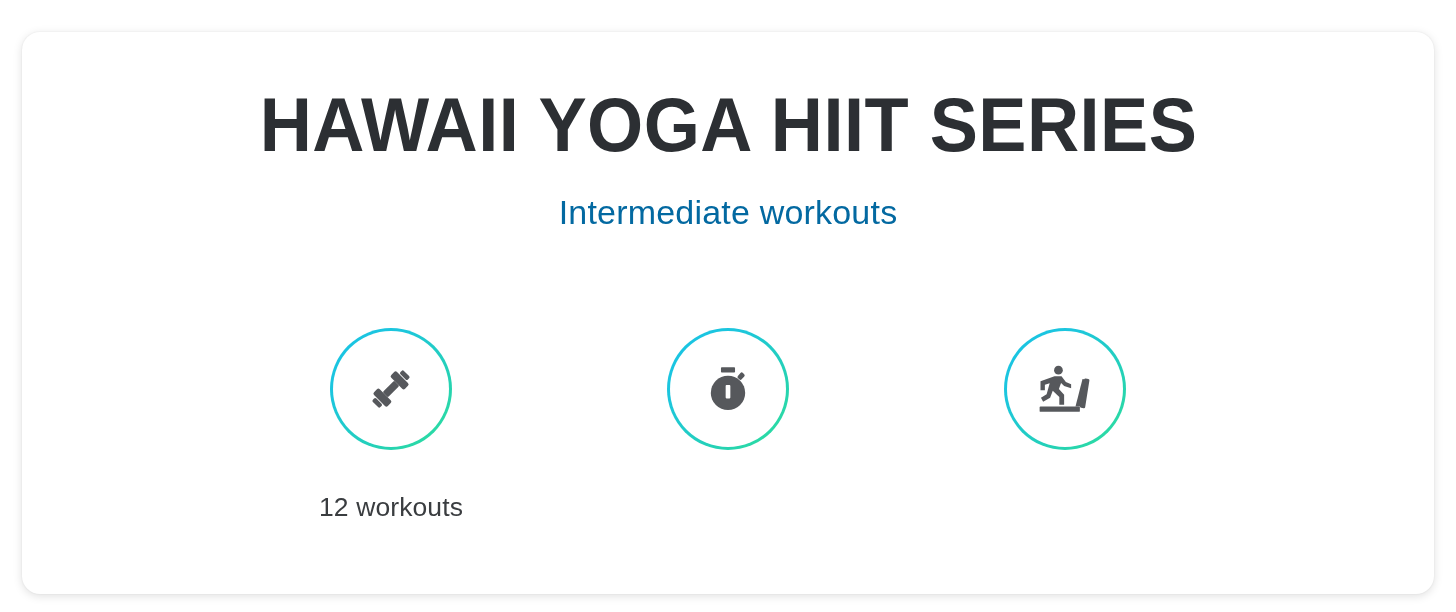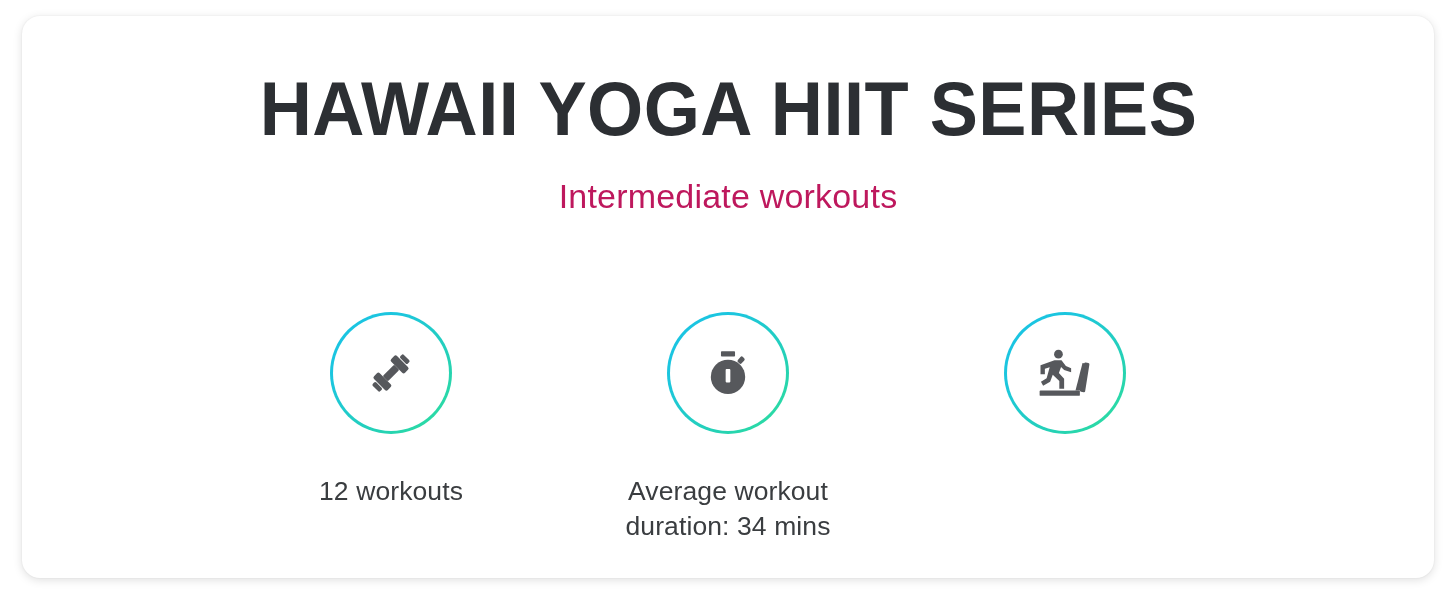--- a/index.html
+++ b/index.html
@@ -16,21 +16,21 @@
 
   .stage {
     position: relative;
     width: 1456px;
     height: 612px;
   }
 
   .card {
     position: absolute;
     left: 22px;
-    top: 16px;
+    top: 32px;
     width: 1412px;
     height: 562px;
     background: #ffffff;
     border-radius: 18px;
     box-shadow: 0 2px 10px rgba(0,0,0,0.13), 0 0 2px rgba(0,0,0,0.07);
     box-sizing: border-box;
     overflow: hidden;
   }
 
   .card-inner {
@@ -51,21 +51,21 @@
     letter-spacing: 0.5px;
     line-height: 1;
     text-align: center;
     margin-top: 55px;
     transform: scaleX(0.95);
   }
 
   .subtitle {
     margin: 0;
     padding: 0;
-    color: #be185d;
+    color: #0369a1;
     font-size: 34px;
     font-weight: 500;
     letter-spacing: 0.2px;
     line-height: 1;
     text-align: center;
     margin-top: 32px;
   }
 
   .features {
     position: absolute;
@@ -151,22 +151,20 @@
 
         <div class="feature">
           <div class="feature-circle">
             <svg class="feature-icon icon-stopwatch" viewBox="0 0 64 64" fill="currentColor" aria-hidden="true">
               <rect x="23" y="4" width="18" height="7" rx="1"></rect>
               <rect x="45.5" y="11" width="6.5" height="9" rx="2" transform="rotate(42 48.7 15.5)"></rect>
               <circle cx="32" cy="37" r="22"></circle>
               <rect x="29" y="27" width="6" height="17" rx="1" fill="#ffffff"></rect>
             </svg>
           </div>
-          <div class="feature-caption">Average workout
-duration: 34 mins</div>
         </div>
 
         <div class="feature">
           <div class="feature-circle">
             <svg class="feature-icon icon-treadmill" viewBox="0 0 64 64" fill="currentColor" aria-hidden="true">
               <circle cx="24.5" cy="10.5" r="5"></circle>
               <path d="M20 17.5 L28 17.5 L33 24 L39 26.5 L39 31 L31 28.5 L27.5 25 L25 32 L31 38.5 L31 50 L25.5 50 L25.5 41 L18 34 L15 42 L7 46.5 L4.5 42 L11 38 L14.5 25.5 L9 27 L9 33.5 L4 33.5 L4 23 Z"></path>
               <rect x="3" y="52" width="46" height="6" rx="1"></rect>
               <path d="M44 52 L52 20.5 L57 21.5 L51 52 Z"></path>
               <rect x="51.5" y="20" width="6" height="34" rx="1.5" transform="rotate(9 54.5 37)"></rect>

